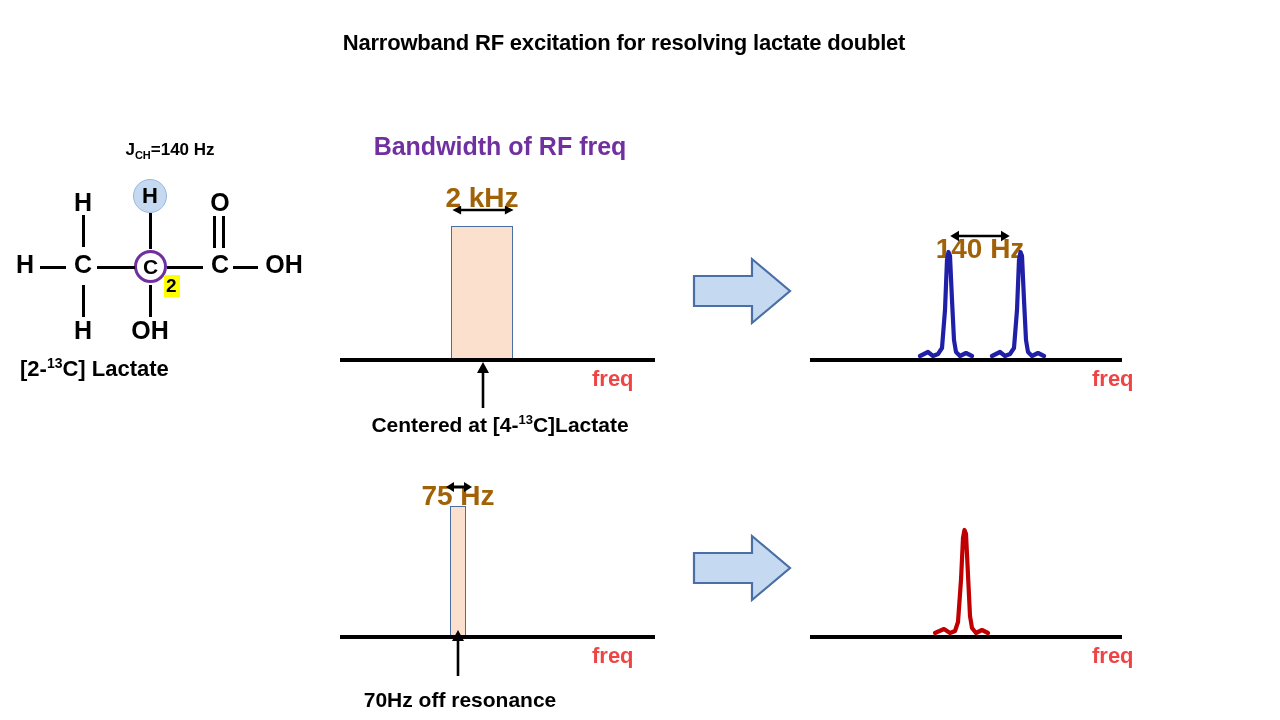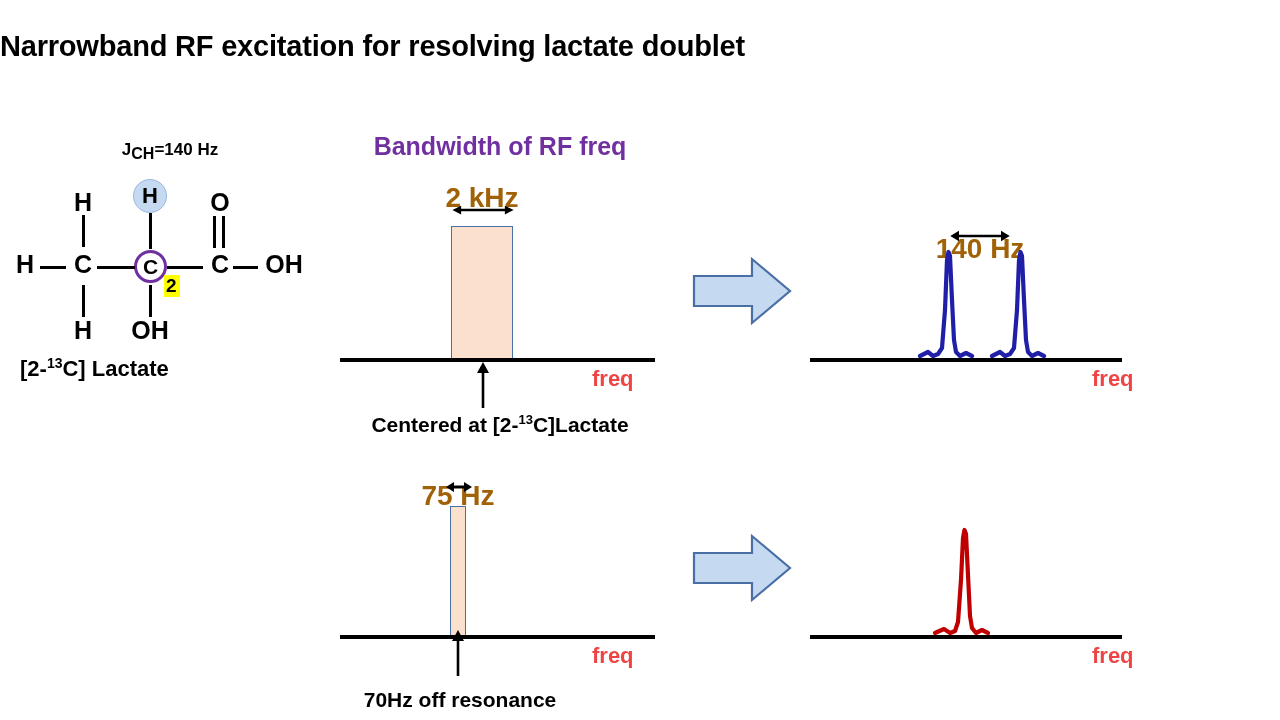--- a/index.html
+++ b/index.html
@@ -14,22 +14,22 @@
     background: #ffffff;
     font-family: "Liberation Sans", sans-serif;
     overflow: hidden;
   }
   .abs { position: absolute; }
 
   
   #title {
     left: 0; top: 30px;
     width: 1248px;
-    text-align: left;
-    font-size: 29px;
+    text-align: center;
+    font-size: 22px;
     font-weight: bold;
     color: #000000;
     letter-spacing: -0.2px;
   }
 
   
   .col-header {
     font-size: 25px;
     font-weight: bold;
     color: #7030A0;
@@ -59,21 +59,21 @@
   }
   #jch-label {
     left: 60px; top: 140px;
     width: 220px;
     text-align: center;
     font-size: 17px;
     font-weight: bold;
     color: #000;
     white-space: nowrap;
   }
-  #jch-label sub { font-size: 16px; }
+  #jch-label sub { font-size: 11px; }
   #circle-h {
     left: 133px; top: 179px;
     width: 34px; height: 34px;
     border-radius: 50%;
     background: #C5D9F1;
     border: 1.5px solid #9BB7DE;
     box-sizing: border-box;
   }
   #circle-h .atom {
     line-height: 31px;
@@ -208,21 +208,21 @@
   <div class="abs pulse-box" style="left:451px; top:226px; width:62px; height:134px;"></div>
 
   <div class="abs axis-line" style="left:340px; top:358px; width:315px;"></div>
   <div class="abs freq-label" style="left:592px; top:366px;">freq</div>
 
   <svg class="abs" style="left:475px; top:362px;" width="16" height="46" viewBox="0 0 16 46">
     <line x1="8" y1="46" x2="8" y2="8" stroke="#000" stroke-width="2.6"></line>
     <polygon points="8,0 2,11 14,11" fill="#000"></polygon>
   </svg>
 
-  <div class="abs pulse-caption" style="left:340px; top:412px; width:320px;"><span>Centered at [2-</span><sup>13</sup><span>C]Lactate</span></div>
+  <div class="abs pulse-caption" style="left:340px; top:412px; width:320px;"><span>Centered at [4-</span><sup>13</sup><span>C]Lactate</span></div>
 
   <svg class="abs block-arrow" style="left:692px; top:256px;" width="100" height="70" viewBox="0 0 100 70">
     <polygon points="2,20 60,20 60,3 98,35 60,67 60,50 2,50" fill="#C5D9F1" stroke="#4A6FA5" stroke-width="2.2" stroke-linejoin="miter"></polygon>
   </svg>
 
   <div class="abs meas-label" style="left:930px; top:203px; width:100px;margin-top:30px;">140 Hz</div>
   <svg class="abs dbl-arrow" style="left:946px; top:229px;" width="68" height="16" viewBox="0 0 68 16">
     <line x1="6" y1="8" x2="62" y2="8" stroke="#000" stroke-width="3"></line>
     <polygon points="0,8 10,2 10,14" fill="#000"></polygon>
     <polygon points="68,8 58,2 58,14" fill="#000"></polygon>

